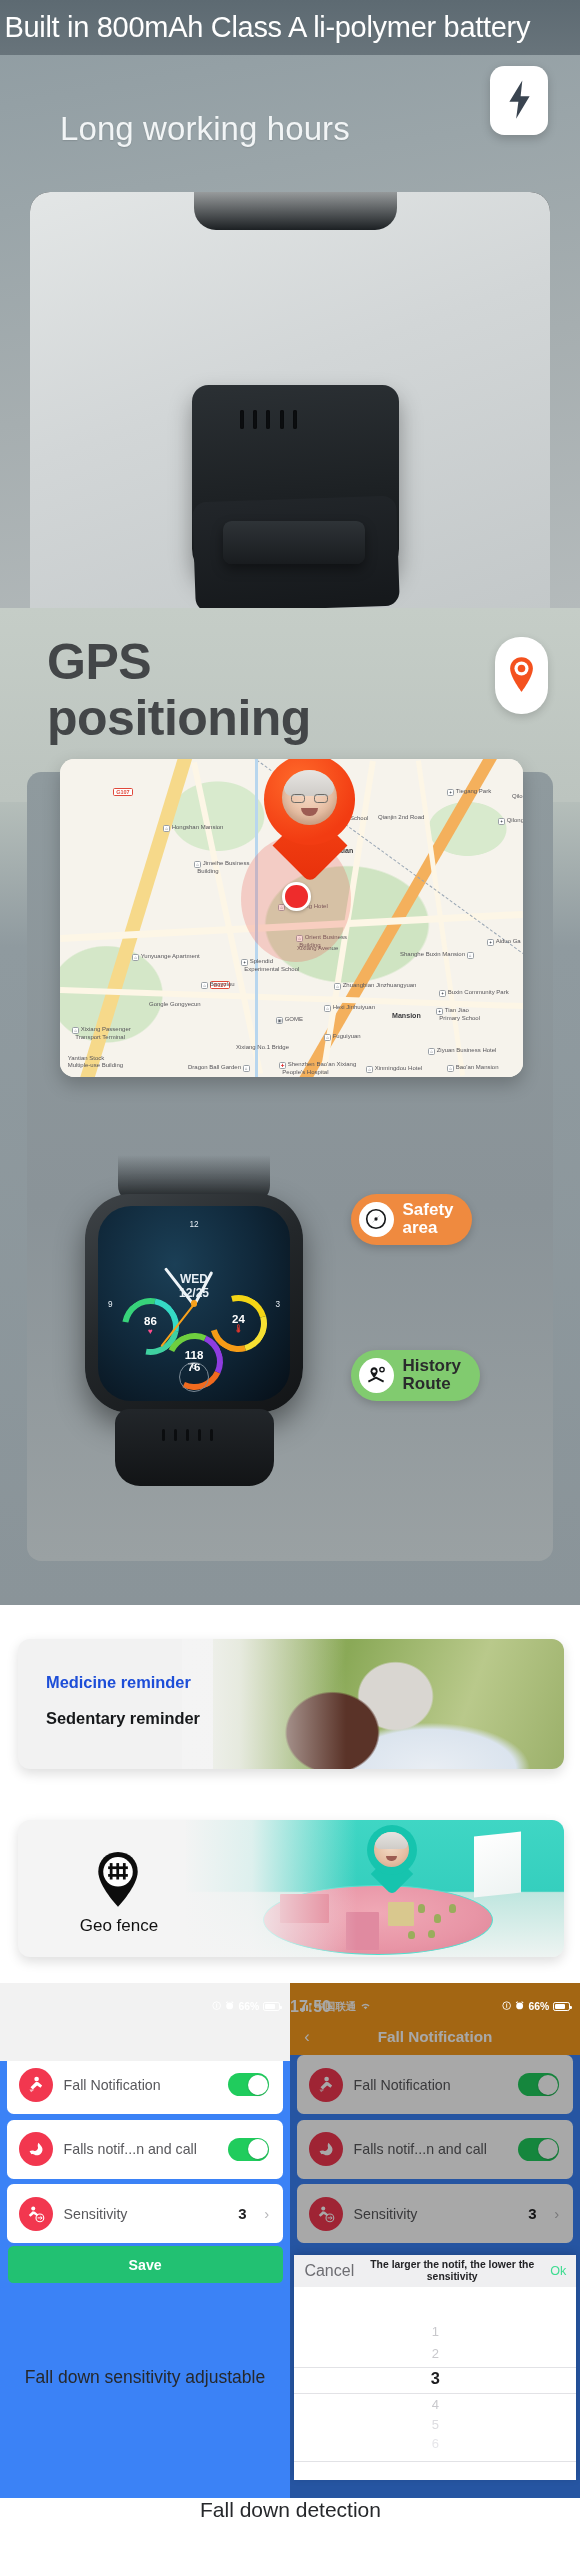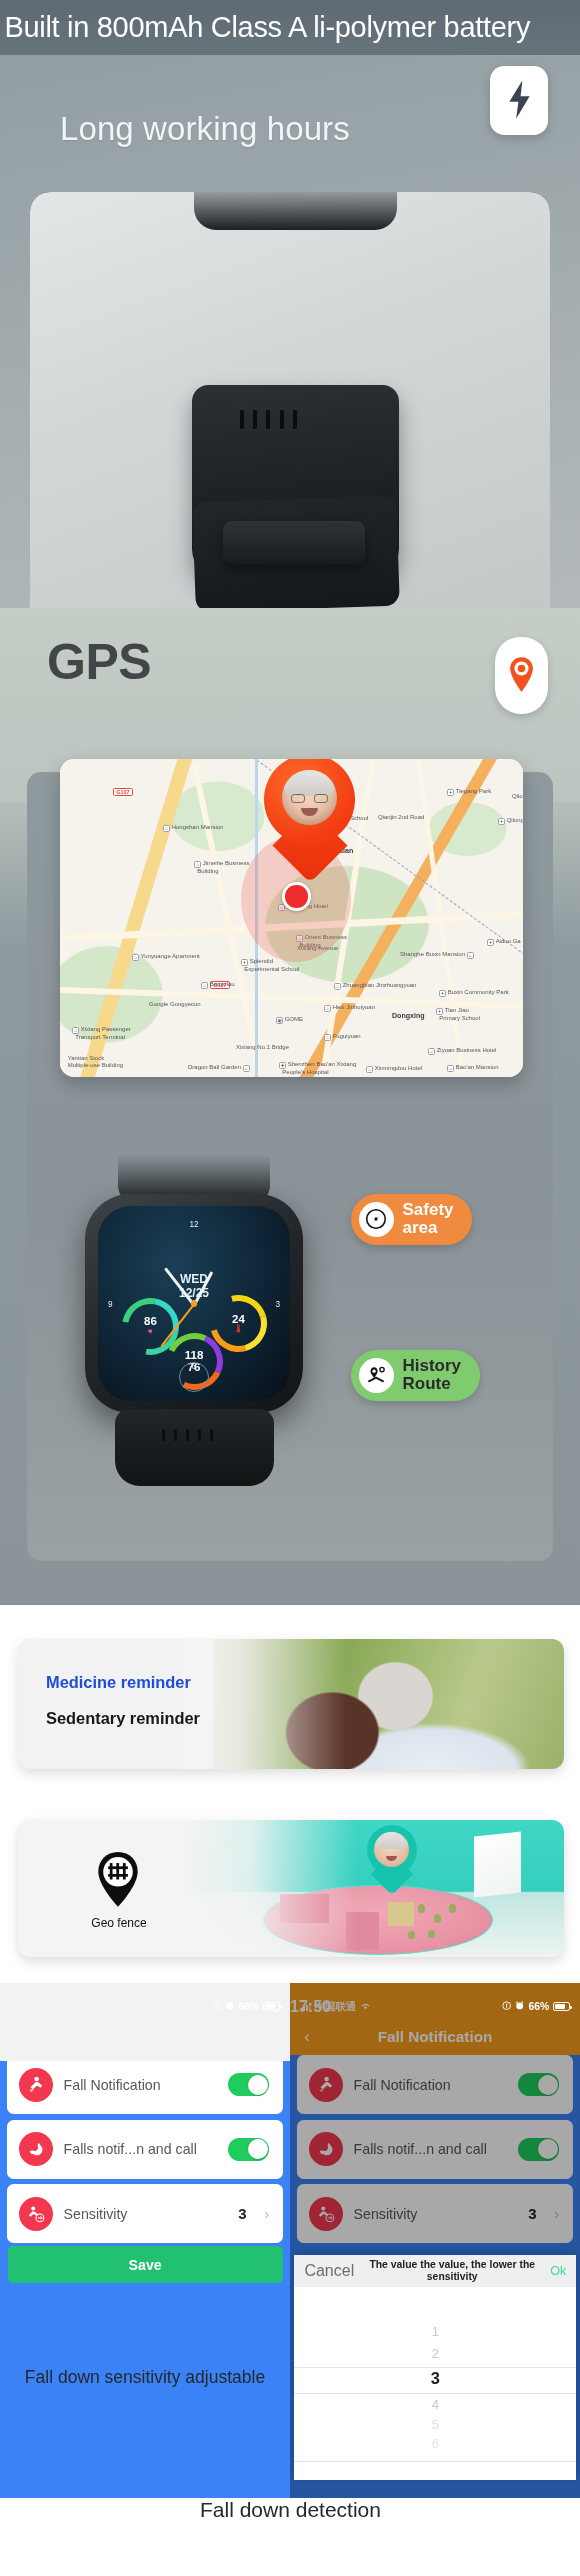--- a/index.html
+++ b/index.html
@@ -308,21 +308,21 @@
     width:30px; height:30px; background:#16c4ae; border-radius:0 0 5.5px 0; }
   .geo-avatar .gf{ position:absolute; left:7.7px; top:6.6px; width:35px; height:35px; border-radius:50%;
     background:radial-gradient(circle at 48% 40%, #f3dac6 0%, #e5bda2 60%, #cb9e83 100%);
     z-index:3; overflow:hidden; }
   .geo-fade{
     position:absolute; left:164px; top:0; width:175px; height:137px;
     background:linear-gradient(90deg,#f4f4f4 0%, rgba(244,244,244,.88) 40%, rgba(244,244,244,0) 100%);
   }
   .geo-icon{ position:absolute; left:77px; top:31px; width:46px; height:57px; }
   .geo-label{ position:absolute; left:55px; top:96px; width:93px; text-align:center;
-    font-size:12px; color:#111; }
+    font-size:17px; color:#111; }
 
   
   .sec-phones{ position:absolute; left:0; top:1983px; width:581px; height:593px; background:#ffffff; }
   .phone{ position:absolute; top:0; width:290px; height:515px; overflow:hidden; background:#3b82f6; }
   .phone-l{ left:0; }
   .phone-r{ left:290px; }
   .statusbar{
     position:absolute; left:0; top:12px; width:290px; height:23px;
     display:flex; align-items:center; color:#fff; font-size:10.4px; font-weight:700;
     padding:0 10px;
@@ -421,20 +421,21 @@
     <div class="wp-strap2"></div>
     <div class="wp-buckle"></div>
   </div>
 </div>
 
 <div class="sec-gps">
   <div class="gps-head"></div>
 
   <div class="gps-title">
     <div>GPS</div>
+    <div>positioning</div>
   </div>
 
   <div class="gps-badge">
     <span>
       <svg width="31" height="39" viewBox="0 0 56 72">
         <path d="M28 4C16 4 7 13 7 25c0 16 21 43 21 43s21-27 21-43C49 13 40 4 28 4z" fill="#f4511e"></path>
         <circle cx="28" cy="25" r="13" fill="#fff"></circle>
         <circle cx="28" cy="25" r="7" fill="#f4511e"></circle>
       </svg>
     </span>
@@ -471,21 +472,21 @@
   <div class="map-lbl" style="left:237px;top:186px;">Xixiang Avenue</div>
   <div class="map-lbl" style="left:72px;top:194px;"><span class="map-poi">⌂</span>Yunyuange Apartment</div>
   <div class="map-lbl" style="left:181px;top:199px;"><span class="map-poi">✦</span>Splendid<br>&nbsp;&nbsp;Experimental School</div>
   <div class="map-lbl" style="left:340px;top:192px;">Shanghe Buxin Mansion<span class="map-poi" style="margin-left:1.6px;margin-right:0">⌂</span></div>
   <div class="map-lbl" style="left:141px;top:222px;"><span class="map-poi">⌂</span>Baoyulou</div>
   <div class="map-lbl" style="left:274px;top:223px;"><span class="map-poi">⌂</span>Zhuangbian Jinzhuangyuan</div>
   <div class="map-lbl" style="left:379px;top:230px;"><span class="map-poi">✦</span>Buxin Community Park</div>
   <div class="map-lbl" style="left:89px;top:242px;">Gongle Gongyecun</div>
   <div class="map-lbl" style="left:264px;top:245px;"><span class="map-poi">⌂</span>Hexi Jinhuiyuan</div>
   <div class="map-lbl" style="left:376px;top:248px;"><span class="map-poi">✦</span>Tian Jiao<br>&nbsp;&nbsp;Primary School</div>
-  <div class="map-lbl b" style="left:332px;top:253px;">Dongxing</div>
+  <div class="map-lbl b" style="left:332px;top:253px;">Mansion</div>
   <div class="map-lbl" style="left:216px;top:257px;"><span class="map-poi">▣</span>GOME</div>
   <div class="map-lbl" style="left:12px;top:267px;"><span class="map-poi">⌂</span>Xixiang Passenger<br>&nbsp;&nbsp;Transport Terminal</div>
   <div class="map-lbl" style="left:264px;top:274px;"><span class="map-poi">⌂</span>Fuguiyuan</div>
   <div class="map-lbl" style="left:368px;top:288px;"><span class="map-poi">⌂</span>Ziyuan Business Hotel</div>
   <div class="map-lbl" style="left:176px;top:285px;">Xixiang No.1 Bridge</div>
   <div class="map-lbl" style="left:7.7px;top:296px;">Yantian Stock<br>Multiple-use Building</div>
   <div class="map-lbl" style="left:128px;top:305px;">Dragon Ball Garden<span class="map-poi" style="margin-left:1.6px;margin-right:0">⌂</span></div>
   <div class="map-lbl" style="left:219px;top:302px;"><span class="map-poi" style="color:#d33">✚</span>Shenzhen Bao'an Xixiang<br>&nbsp;&nbsp;People's Hospital</div>
   <div class="map-lbl" style="left:306px;top:306px;"><span class="map-poi">⌂</span>Xinmingdou Hotel</div>
   <div class="map-lbl" style="left:387px;top:305px;"><span class="map-poi">⌂</span>Bao'an Mansion</div>
@@ -812,21 +813,21 @@
         <span class="pval">3</span>
         <span class="pchev">›</span>
       </div>
     </div>
 
     <div class="dim"></div>
 
     <div class="picker">
       <div class="pk-bar">
         <span class="pk-cancel">Cancel</span>
-        <span class="pk-title">The value the value, the lower the sensitivity</span>
+        <span class="pk-title">The larger the notif, the lower the sensitivity</span>
         <span class="pk-ok">Ok</span>
       </div>
       <div class="pk-wheel">
         <div class="pk-opt" style="position:absolute;left:0;right:0;top:37px;">1</div>
         <div class="pk-opt" style="position:absolute;left:0;right:0;top:59px;">2</div>
         <div class="pk-line" style="top:80px;"></div>
         <div class="pk-opt pk-sel" style="position:absolute;left:0;right:0;top:82px;">3</div>
         <div class="pk-line" style="top:106px;"></div>
         <div class="pk-opt" style="position:absolute;left:0;right:0;top:110px;">4</div>
         <div class="pk-opt" style="position:absolute;left:0;right:0;top:130px;color:#dcdce0">5</div>

